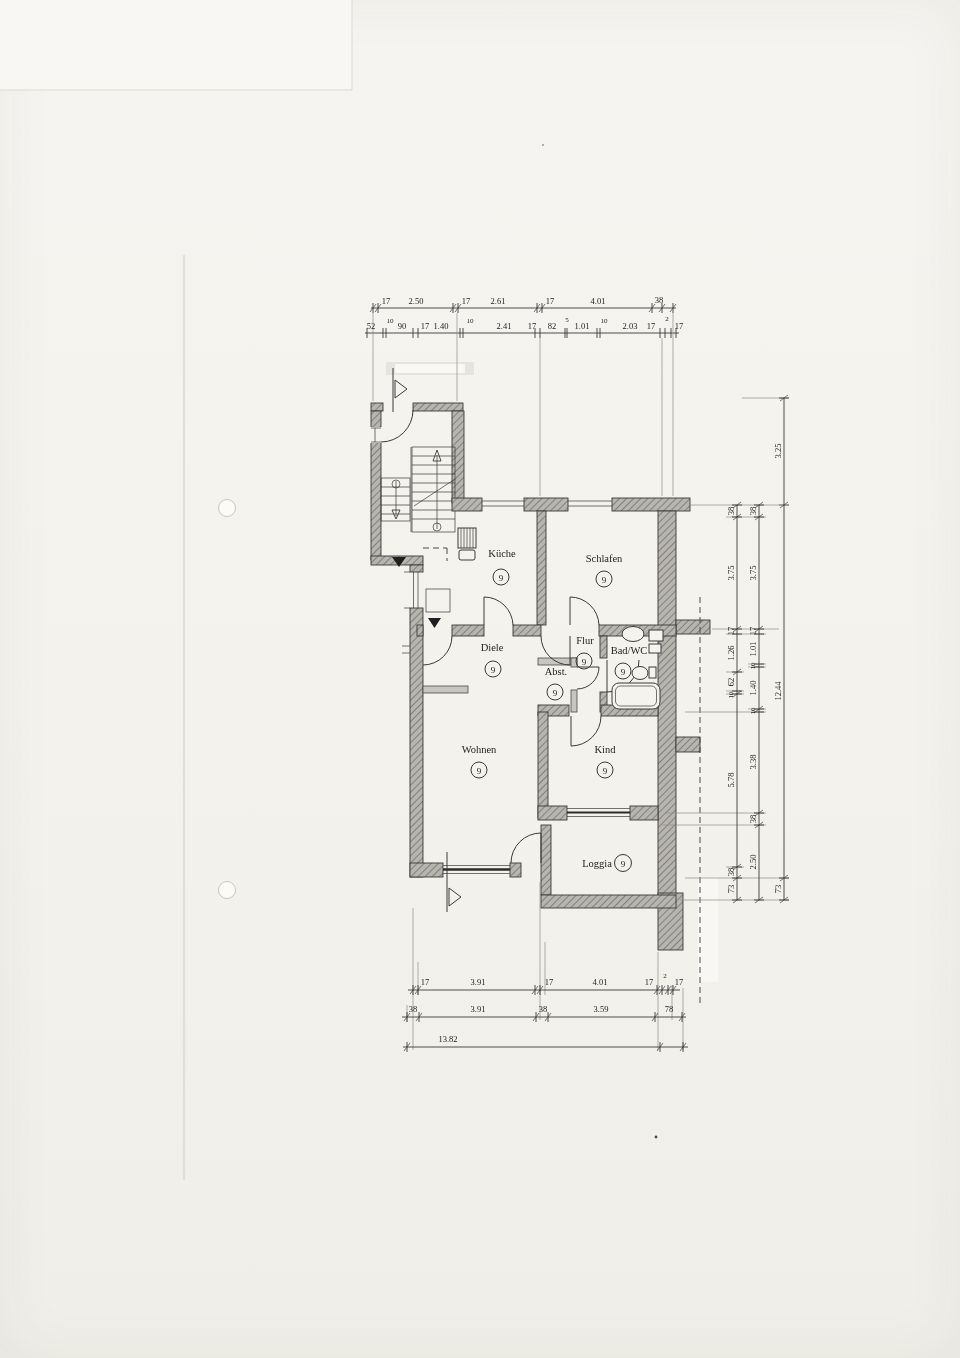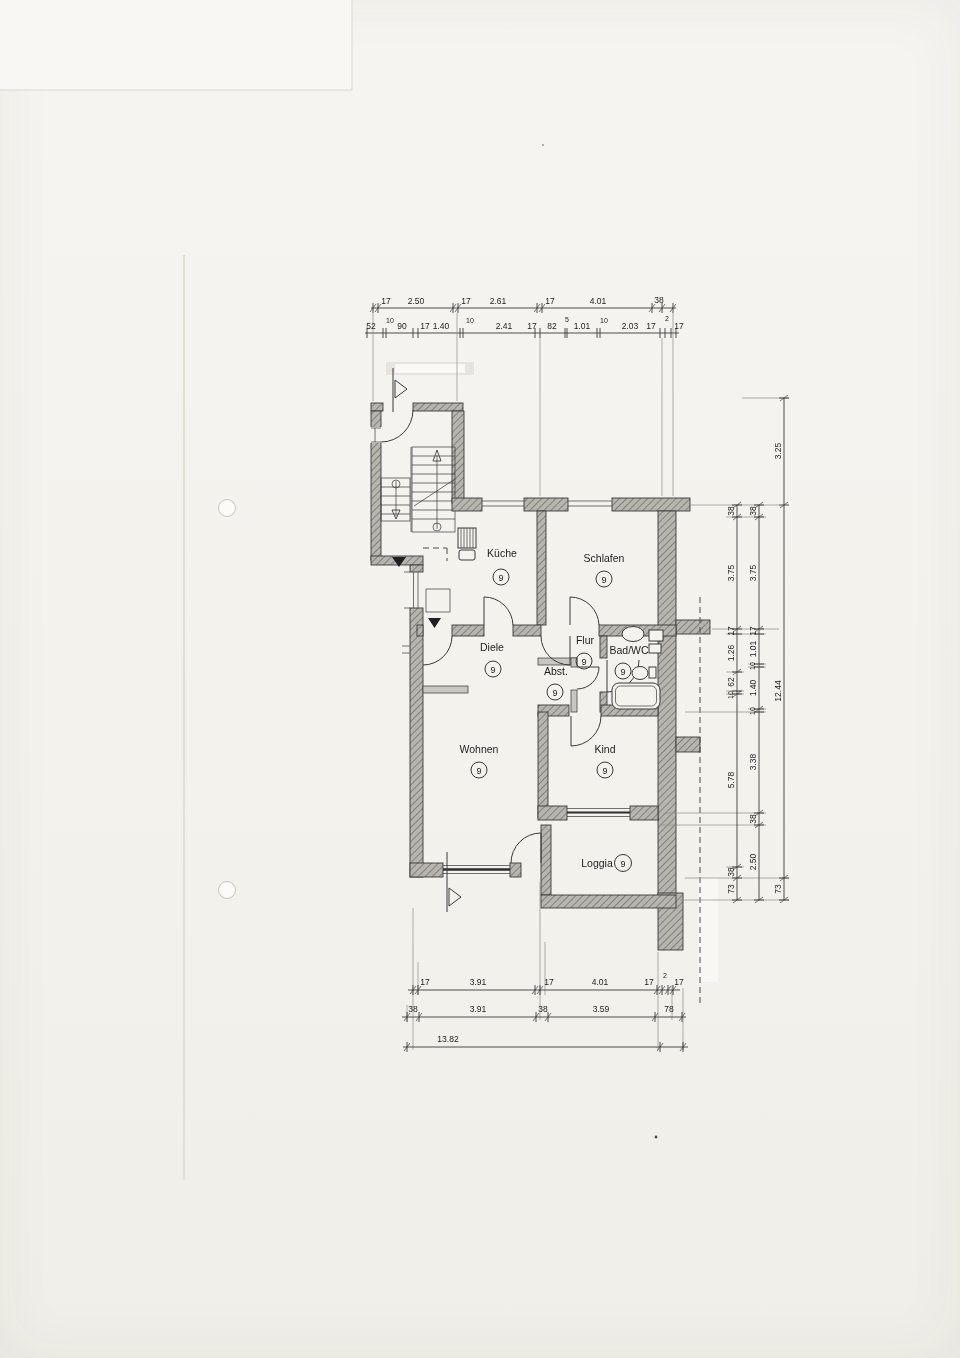--- a/index.html
+++ b/index.html
@@ -1,20 +1,20 @@
 <!DOCTYPE html>
 <html><head>
 <meta charset="utf-8">
 <style>
   html,body{margin:0;padding:0;}
   .paper{
     position:relative;width:960px;height:1358px;overflow:hidden;
     background:linear-gradient(180deg,#f5f4f0 0%,#f3f2ed 55%,#efeee8 100%);
     box-shadow:inset 0 0 60px rgba(60,55,40,.05);
-    font-family:Liberation Sans, sans-serif;
+    font-family:Liberation Serif, serif;
   }
   svg{position:absolute;left:0;top:0;}
   .wall{fill:url(#hatch);stroke:#3a3a3a;stroke-width:.9;}
   .thinwall{fill:#c8c6c0;stroke:#4a4a4a;stroke-width:.8;}
   .ln{stroke:#3a3a3a;stroke-width:1;fill:none;}
   .thin{stroke:#3a3a3a;stroke-width:.7;fill:none;}
   .ext{stroke:#8f8d88;stroke-width:.7;fill:none;}
   .dim{stroke:#3a3a3a;stroke-width:.9;fill:none;}
   .dash{stroke:#4a4a4a;stroke-width:1;fill:none;stroke-dasharray:6 4;}
   .open{fill:#f4f3ee;stroke:none;}

